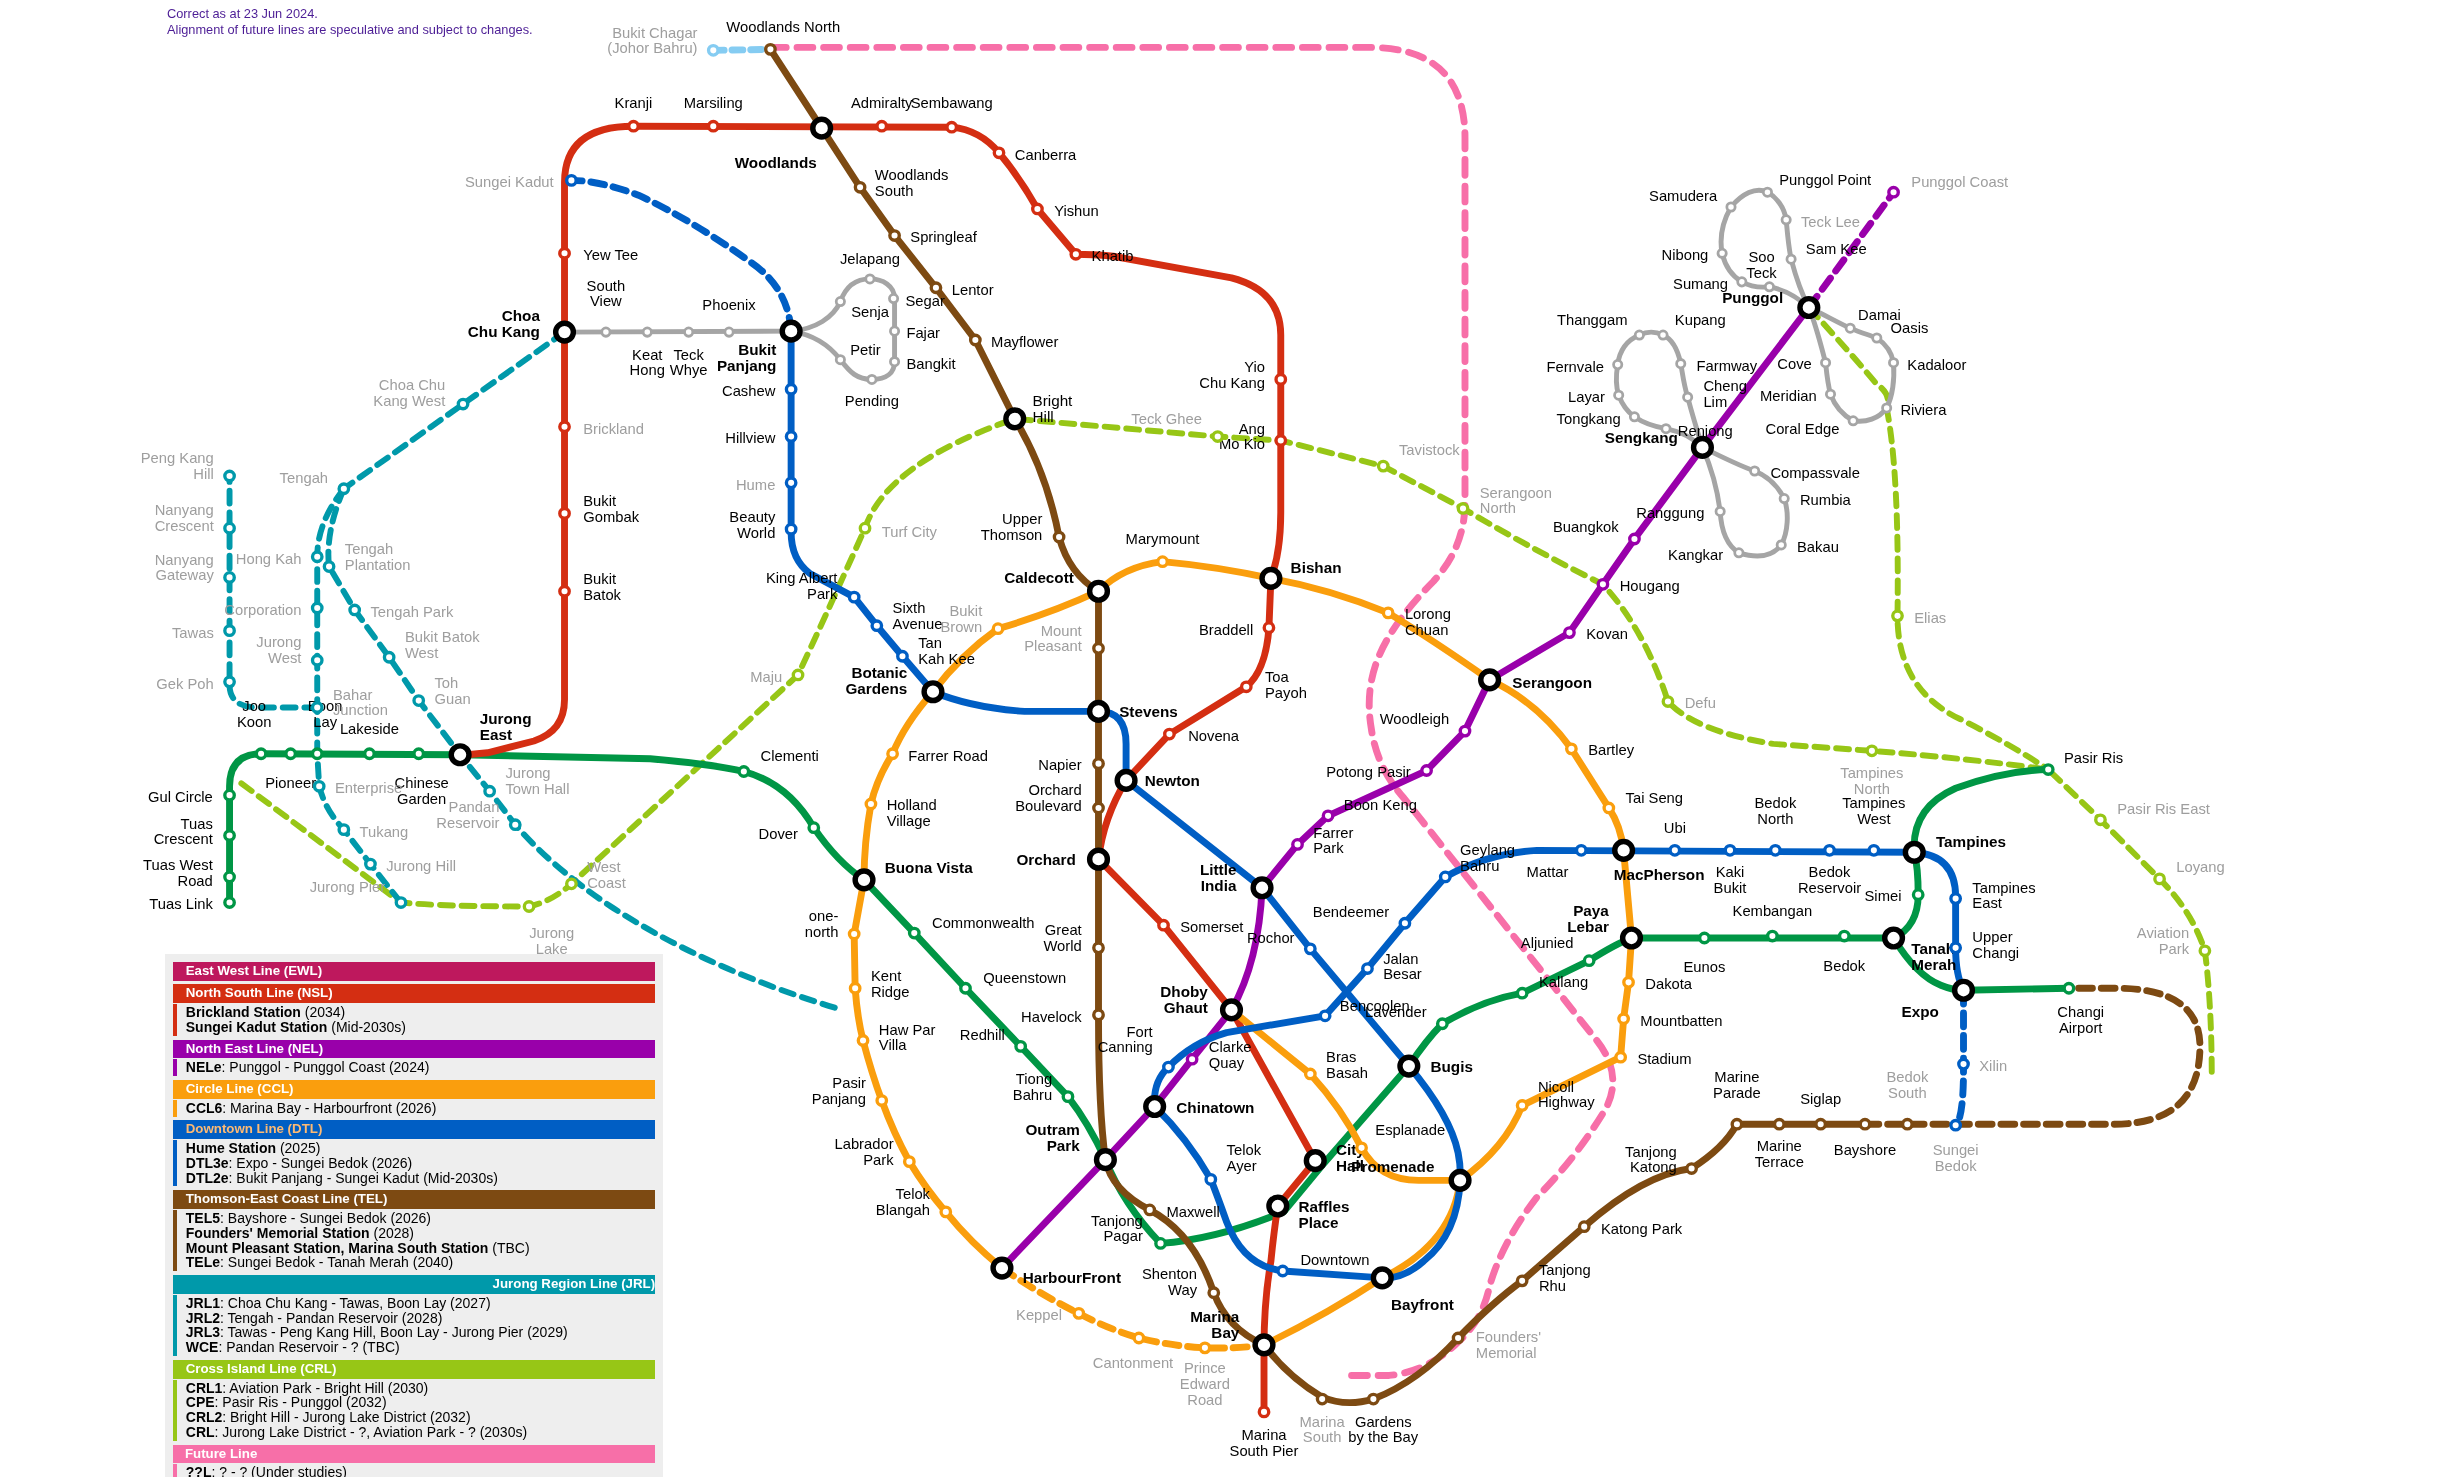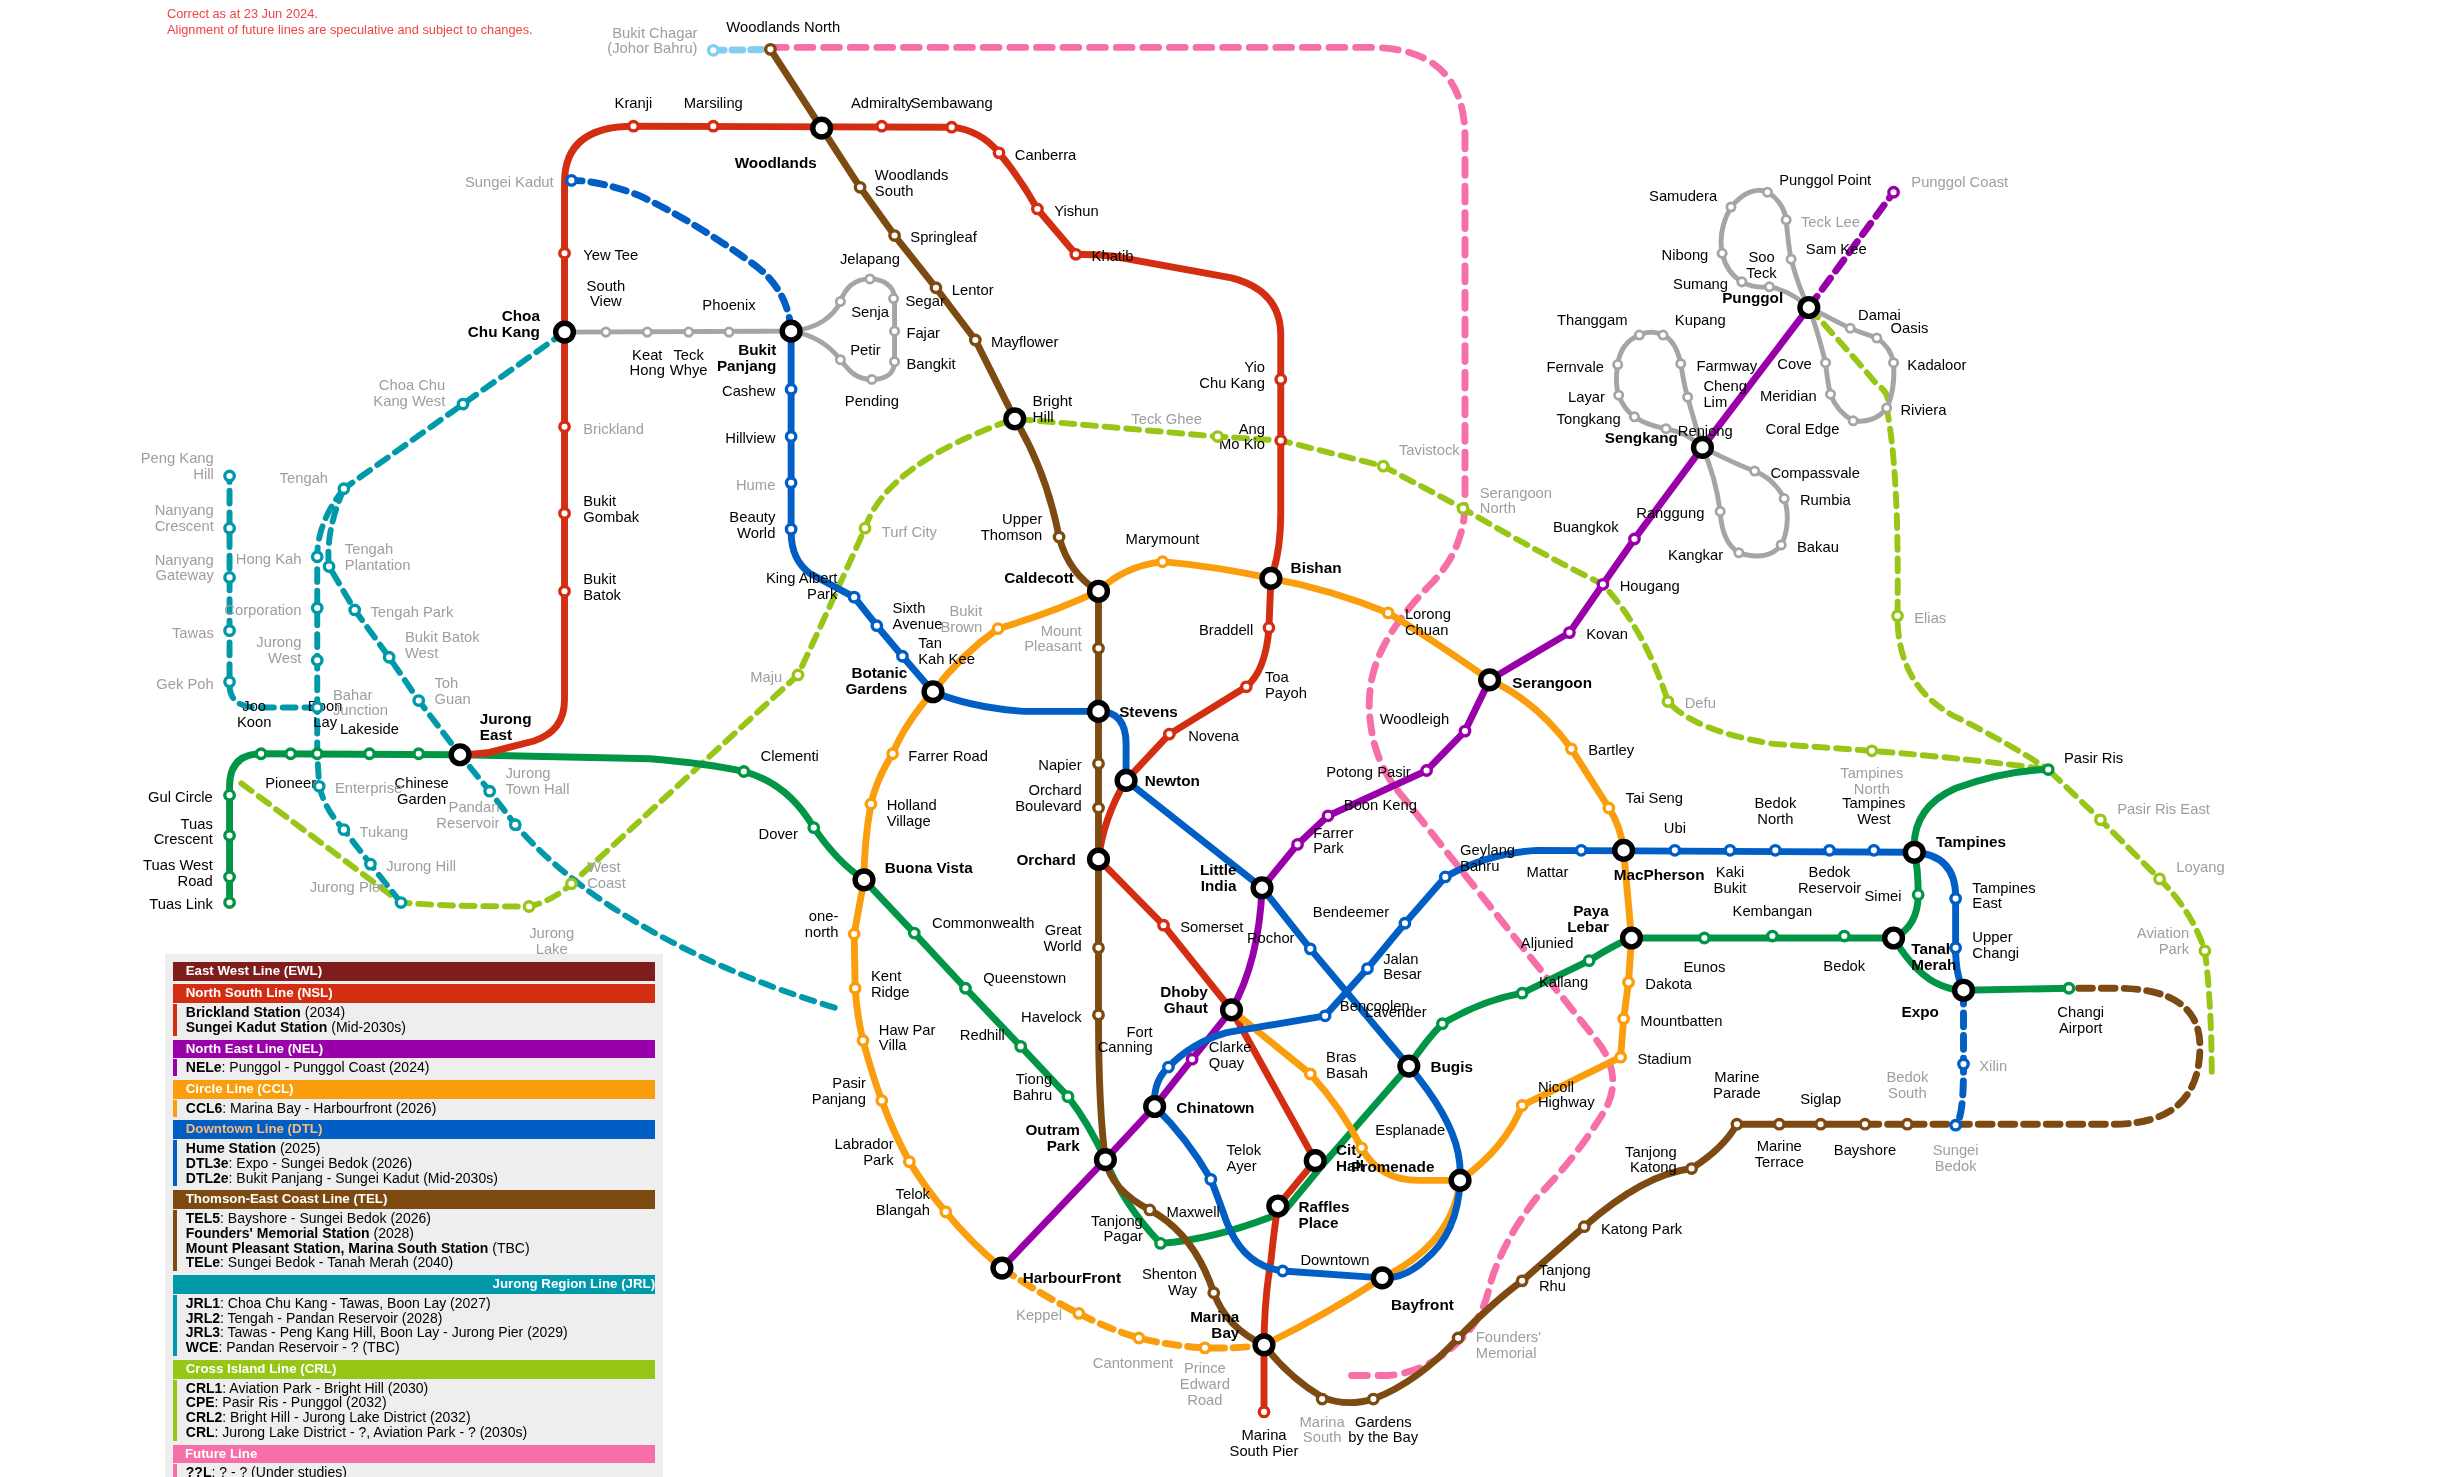--- a/index.html
+++ b/index.html
@@ -1,20 +1,20 @@
 <!DOCTYPE html>
 <html><head>
 <meta charset="utf-8">
 <style>
   html,body{margin:0;padding:0;background:#fff;}
   #canvas{position:relative;width:2463px;height:1478px;background:#ffffff;overflow:hidden;
           font-family:"Liberation Sans","DejaVu Sans",sans-serif;}
   #titleblock{position:absolute;left:167px;top:5.9px;z-index:5;}
   #titleblock h1{margin:0;font-size:33px;font-weight:bold;color:#16391e;letter-spacing:0.5px;}
-  #titleblock .sub{font-size:12.8px;color:#ef4444;line-height:15.8px;}
+  #titleblock .sub{font-size:12.8px;color:#4c1d95;line-height:15.8px;}
   #map{position:absolute;left:0;top:0;}
   #legend{position:absolute;left:165px;top:954px;width:498px;background:#eeeeee;
           padding:7.9px 7.9px 7.9px 7.9px;box-sizing:border-box;z-index:4;}
   .legend-item{margin-bottom:3.9px;}
   .legend-bar{height:18.7px;line-height:18.7px;font-size:13.3px;font-weight:bold;
               padding-left:12.8px;white-space:nowrap;}
   .legend-notes{border-left:4.9px solid #ccc;padding:1px 0 1px 8.9px;margin-top:1px;}
   .legend-note{font-size:14px;line-height:14.8px;color:#000;white-space:nowrap;}
   .legend-note b{font-weight:bold;}
 </style>
@@ -508,21 +508,21 @@
       <text x="708" y="38" text-anchor="end" font-size="15" font-family="&quot;Liberation Sans&quot;,&quot;DejaVu Sans&quot;,sans-serif" font-weight="normal" fill="#9e9e9e"><tspan x="708">Bukit Chagar</tspan><tspan x="708" dy="16">(Johor Bahru)</tspan></text>
     </svg>
 
   <div id="titleblock">
     <div class="sub">Correct as at 23 Jun 2024.</div>
     <div class="sub">Alignment of future lines are speculative and subject to changes.</div>
   </div>
 
   <div id="legend">
       <div class="legend-item">
-        <div class="legend-bar" style="background: #7f1d1d; color: rgb(255, 255, 255);">East West Line (EWL)</div>
+        <div class="legend-bar" style="background: #be185d; color: rgb(255, 255, 255);">East West Line (EWL)</div>
       </div>
       <div class="legend-item">
         <div class="legend-bar" style="background: rgb(212, 46, 18); color: rgb(255, 255, 255);">North South Line (NSL)</div>
         <div class="legend-notes" style="border-left-color: rgb(212, 46, 18);">
           <div class="legend-note"><b>Brickland Station</b><span> (2034)</span></div>
           <div class="legend-note"><b>Sungei Kadut Station</b><span> (Mid-2030s)</span></div>
         </div>
       </div>
       <div class="legend-item">
         <div class="legend-bar" style="background: rgb(153, 0, 170); color: rgb(255, 255, 255);">North East Line (NEL)</div>

